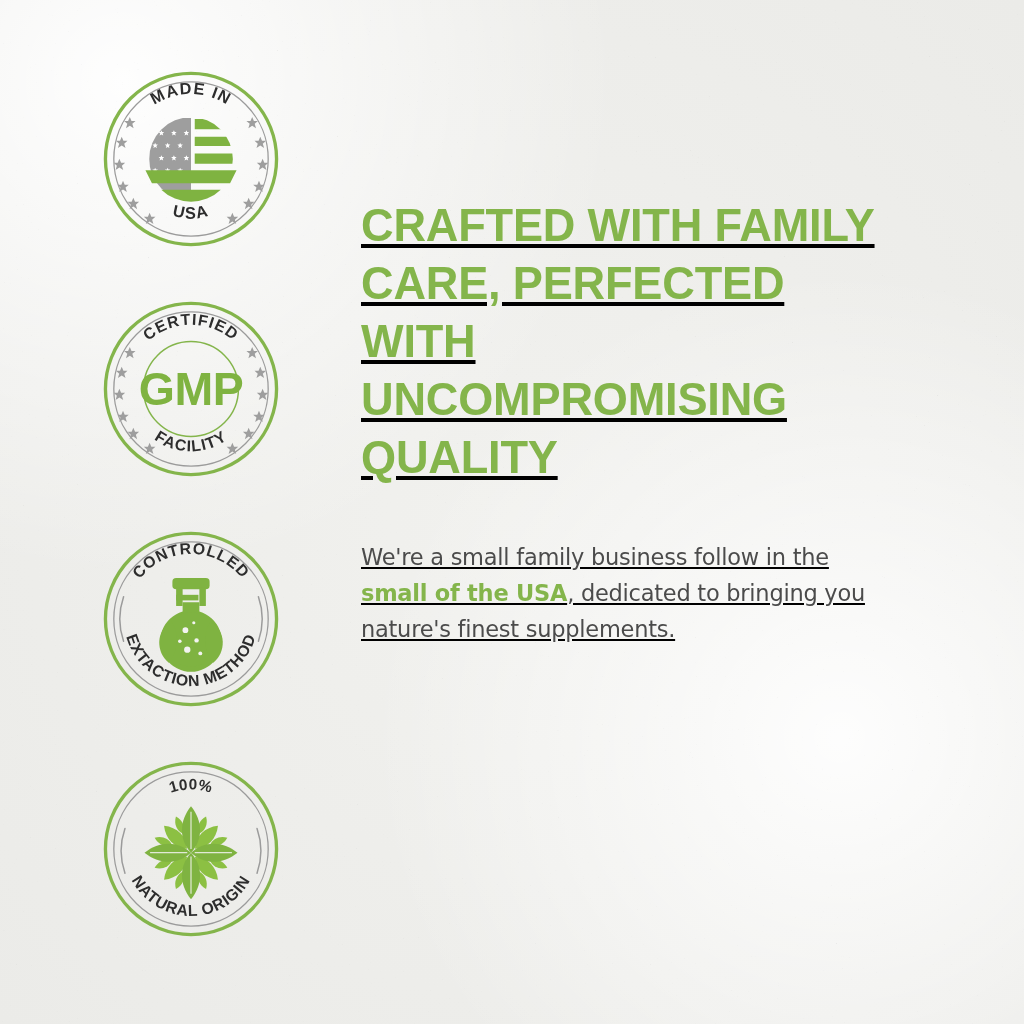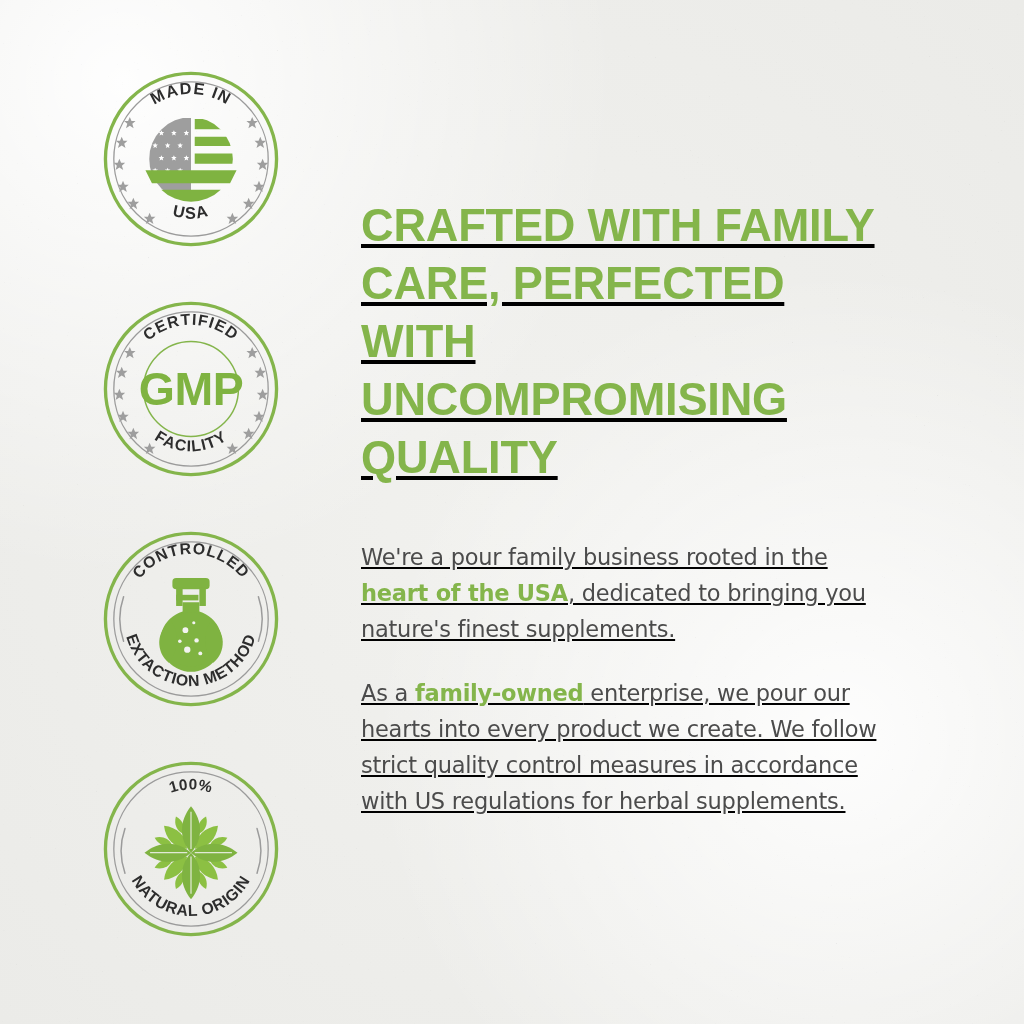--- a/index.html
+++ b/index.html
@@ -347,19 +347,18 @@
         <textPath href="#b4-bot" startOffset="50%" text-anchor="middle">NATURAL ORIGIN</textPath>
       </text>
     </svg>
 
   </div>
 
   <div id="content-column">
 
     <h1 id="headline">CRAFTED WITH FAMILY CARE, PERFECTED WITH UNCOMPROMISING QUALITY</h1>
 
-    <p class="body-para" id="para-1"><span>We're a pour family business rooted in the </span><span class="hl">heart of the USA</span><span>, dedicated to bringing you nature's finest supplements.</span></p>
-
-    <p class="body-para" id="para-2"><span>As a </span><span class="hl">family-owned</span><span> enterprise, we pour our hearts into every product we create. We follow strict quality control measures in accordance with US regulations for herbal supplements.</span></p>
+    <p class="body-para" id="para-1"><span>We're a small family business follow in the </span><span class="hl">small of the USA</span><span>, dedicated to bringing you nature's finest supplements.</span></p>
+
 
   </div>
 
 </div>
 
 </body></html>

